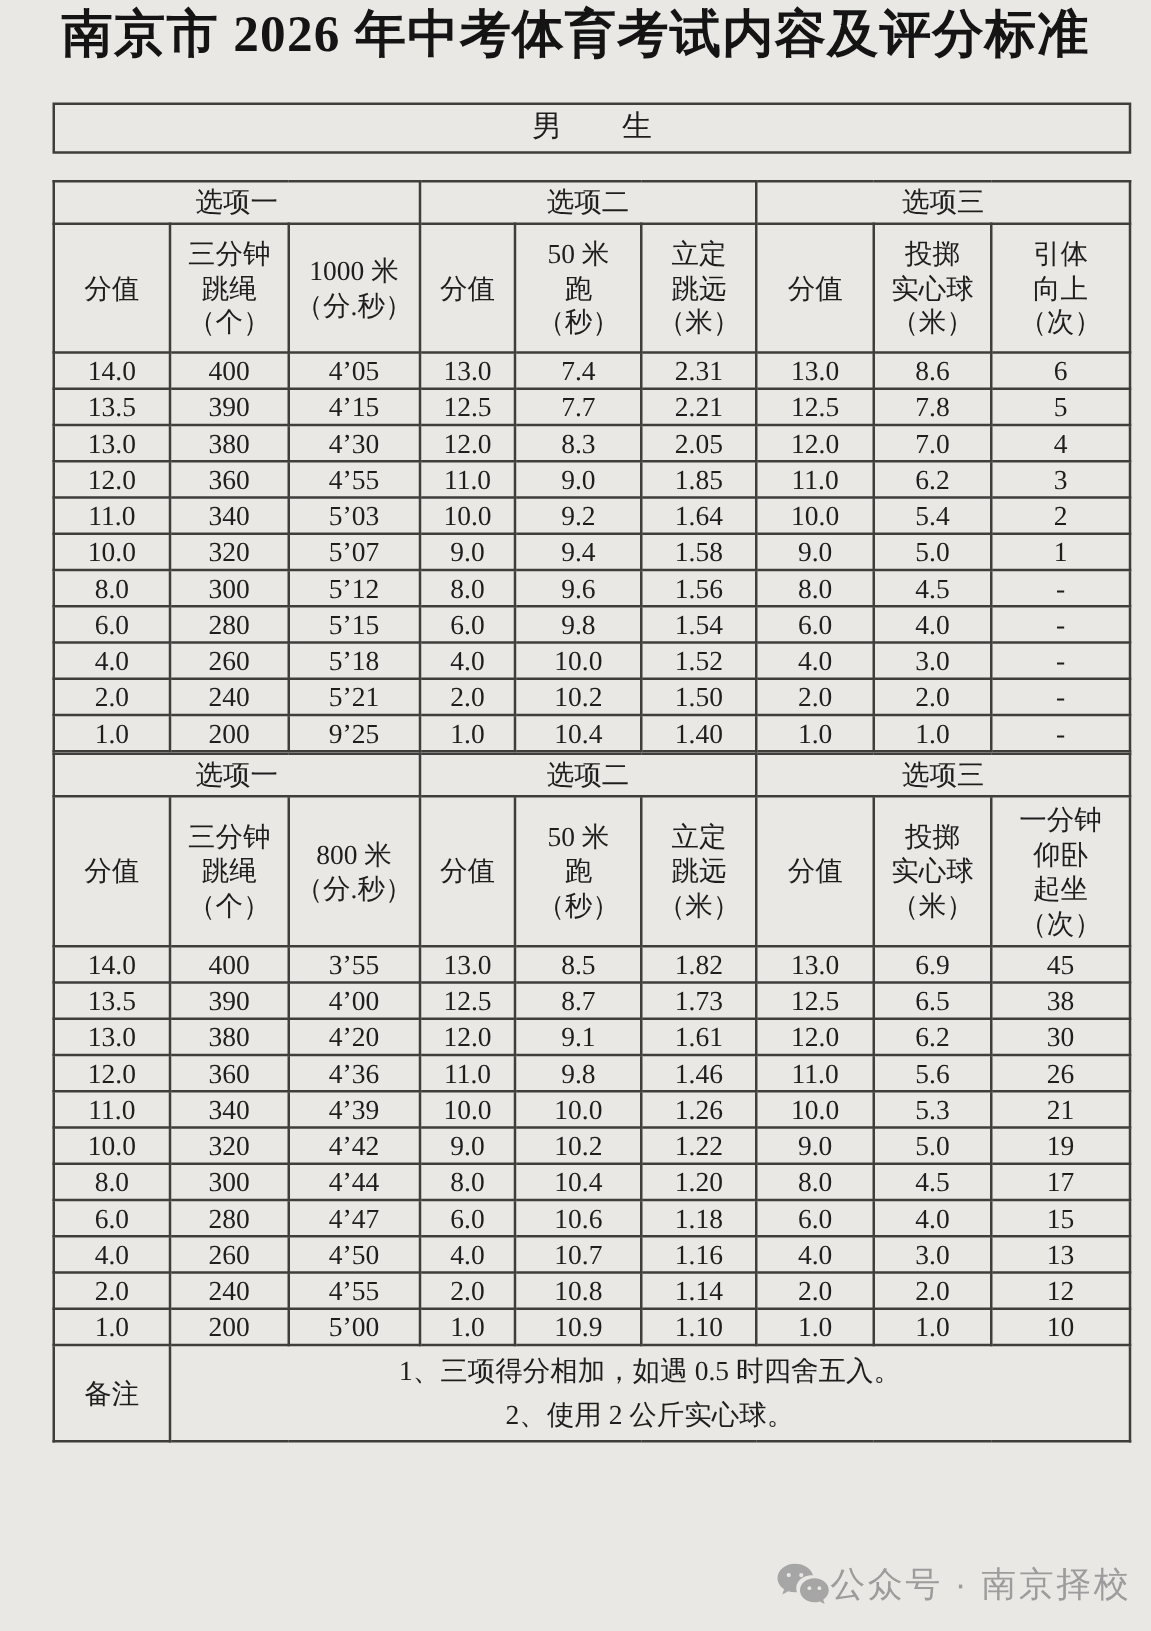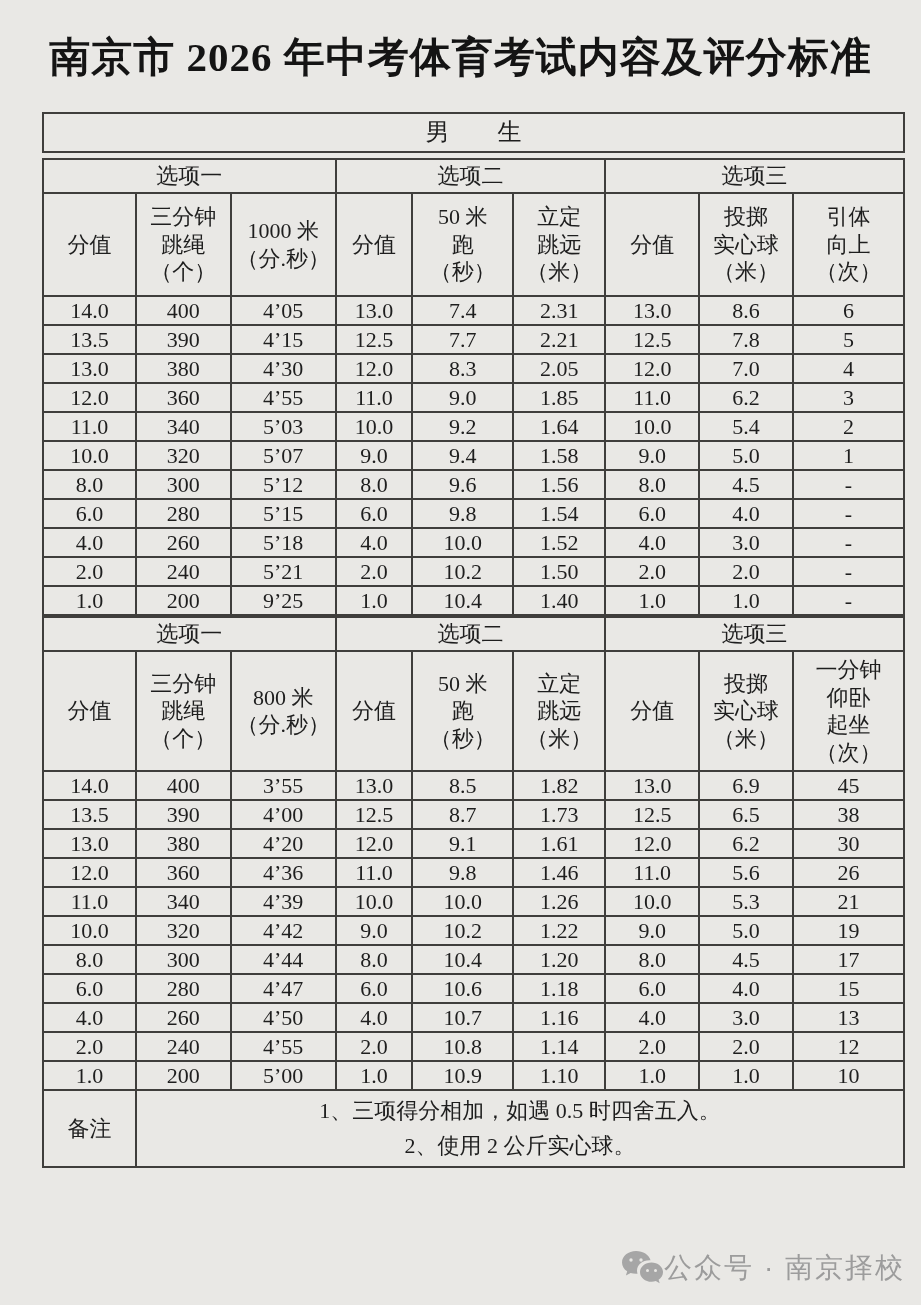--- a/index.html
+++ b/index.html
@@ -11,38 +11,37 @@
   *{margin:0;padding:0;box-sizing:border-box;}
   html,body{width:921px;height:1305px;}
   body{
     background:var(--bg);
     color:var(--ink);
     font-family:"Liberation Serif","DejaVu Serif",serif;
     position:relative;
     overflow:hidden;
   }
   .page-title{
-    margin-top:30px;
     text-align:center;
     font-size:41px;
     font-weight:700;
     letter-spacing:1px;
     color:#141414;
   }
   .sheet{
     margin:27px 16px 0 42px;
     width:863px;
   }
   .banner{
     border:2px solid var(--line);
     height:41px;
     line-height:37px;
     text-align:center;
     font-size:24px;
-    margin-bottom:5px;
+    margin-bottom:21px;
     background:var(--bg);
   }
   .banner.attach{
     margin-top:-2px; 
   }
   table.grid{
     width:100%;
     border-collapse:collapse;
     table-layout:fixed;
     background:var(--bg);

